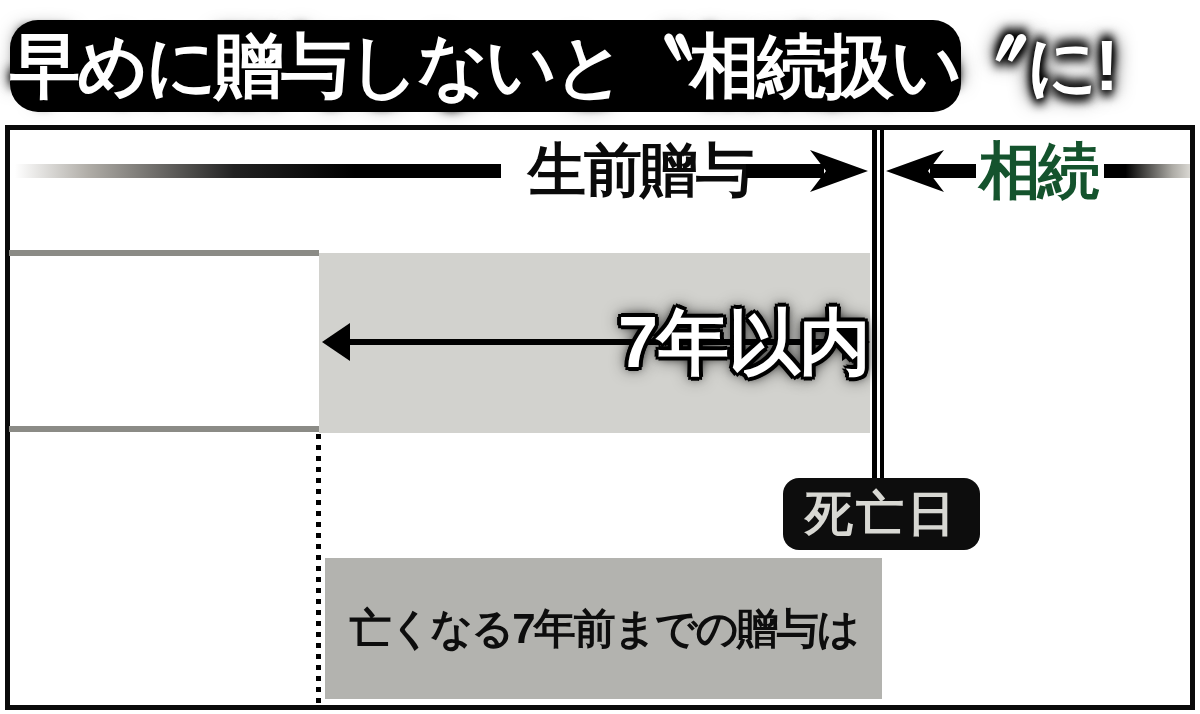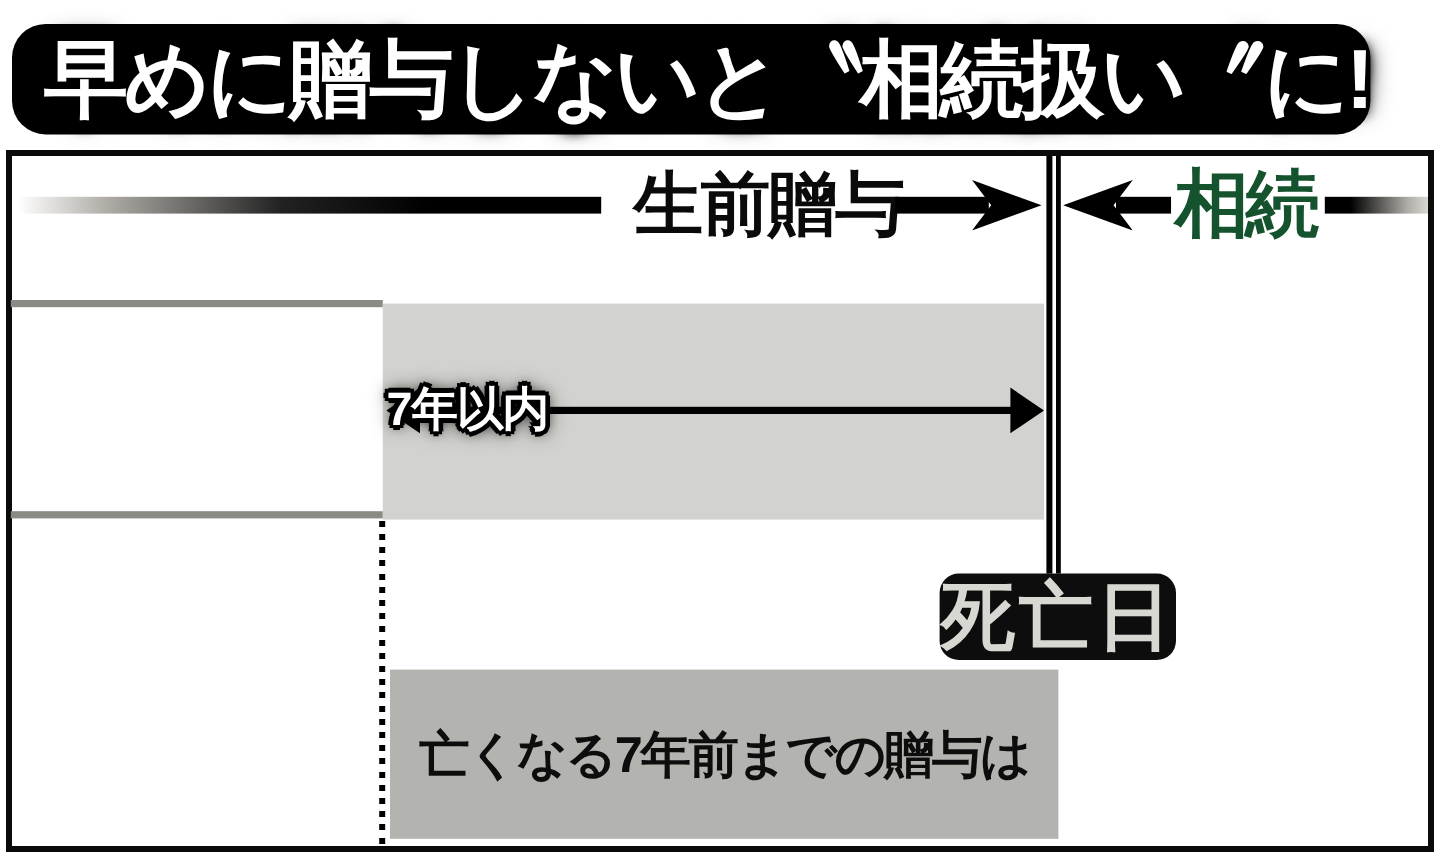--- a/index.html
+++ b/index.html
@@ -5,23 +5,23 @@
   * { margin:0; padding:0; box-sizing:border-box; }
   html,body { background:#fff; }
   .stage {
     position:relative; width:1200px; height:714px;
     background:#fff; overflow:hidden;
     font-family:"Liberation Sans","DejaVu Sans",sans-serif;
   }
 
   
   .title-banner {
-    position:absolute; left:10px; top:20px; width:1132px; height:92px;
+    position:absolute; left:10px; top:20px; width:951px; height:92px;
     background:#000; border-radius:28px;
-    display:flex; align-items:center; justify-content:flex-end;
+    display:flex; align-items:center; justify-content:flex-start;
     overflow:visible;
   }
   .title-text {
     font-size:70px; font-weight:bold; color:#fff; white-space:nowrap;
     letter-spacing:-3px; line-height:1;
     text-shadow: 0 0 6px #000, 0 0 14px #000, 0 0 22px #000,
                  0 -6px 10px #000, 0 6px 10px #000;
   }
 
   
@@ -59,21 +59,21 @@
   .rule { position:absolute; left:9px; width:310px; height:6px; background:#8b8b86; }
   .rule-top { top:250px; }
   .rule-bottom { top:426px; }
   .period-box {
     position:absolute; left:319px; top:253px; width:551px; height:180px;
     background:#d2d2ce;
   }
   .period-arrow { position:absolute; left:322px; top:320px; }
   .period-label {
     position:absolute; left:322px; top:308px; width:548px; height:68px;
-    text-align:left; font-size:39px; font-weight:bold; color:#fff;
+    text-align:right; font-size:72px; font-weight:bold; color:#fff;
     letter-spacing:-1px; line-height:68px; white-space:nowrap;
     text-shadow:
       -4px 0 #000, 4px 0 #000, 0 -4px #000, 0 4px #000,
       -3px -3px #000, 3px -3px #000, -3px 3px #000, 3px 3px #000,
       0 0 10px #000, 0 0 18px #000;
   }
 
   
   .dotted-line {
     position:absolute; left:316px; top:434px; width:5px; height:274px;
@@ -82,21 +82,21 @@
   }
 
   
   .death-badge {
     position:absolute; left:783px; top:478px; width:197px; height:72px;
     background:#0d0d0d; border-radius:16px;
     display:flex; align-items:center; justify-content:center;
   }
   .death-badge-text {
     font-family:"Liberation Serif","DejaVu Serif",serif;
-    font-size:62px; font-weight:bold; color:#d8d8d3; letter-spacing:3px;
+    font-size:48px; font-weight:bold; color:#d8d8d3; letter-spacing:3px;
     white-space:nowrap;
   }
 
   
   .note-box {
     position:absolute; left:325px; top:558px; width:557px; height:141px;
     background:#b3b3af; display:flex; flex-direction:column;
     align-items:center; justify-content:center;
   }
   .note-line {

